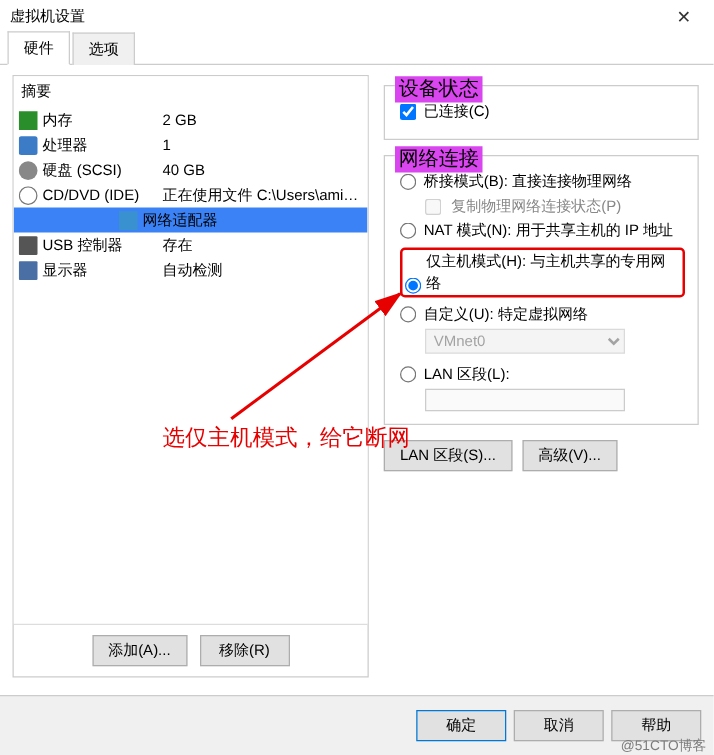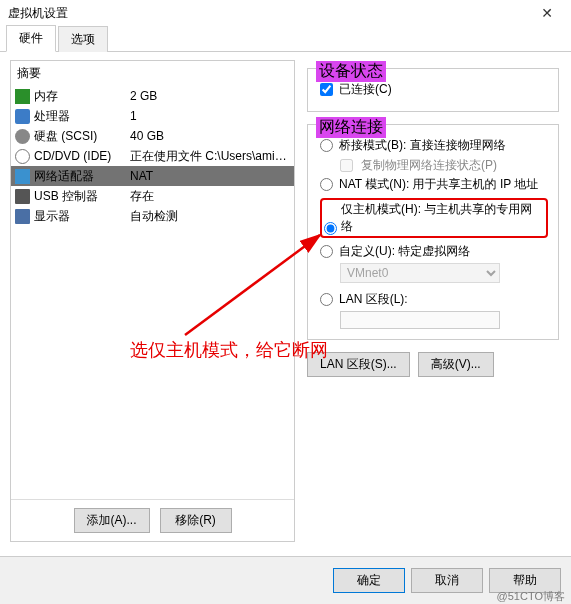--- a/index.html
+++ b/index.html
@@ -71,21 +71,21 @@
       padding: 4px 6px;
     }
     .dev-header .col-device { width: 115px; }
     .dev-header .col-summary { flex: 1; }
     .dev-row {
       display: flex;
       align-items: center;
       padding: 2px 4px;
       height: 20px;
     }
-    .dev-row.selected { background: #737373; }
+    .dev-row.selected { background: #3b82f6; flex-direction: column; }
     .dev-row .col-device {
       width: 115px;
       display: flex;
       align-items: center;
       gap: 4px;
       white-space: nowrap;
       overflow: hidden;
     }
     .dev-row .col-summary {
       flex: 1;

